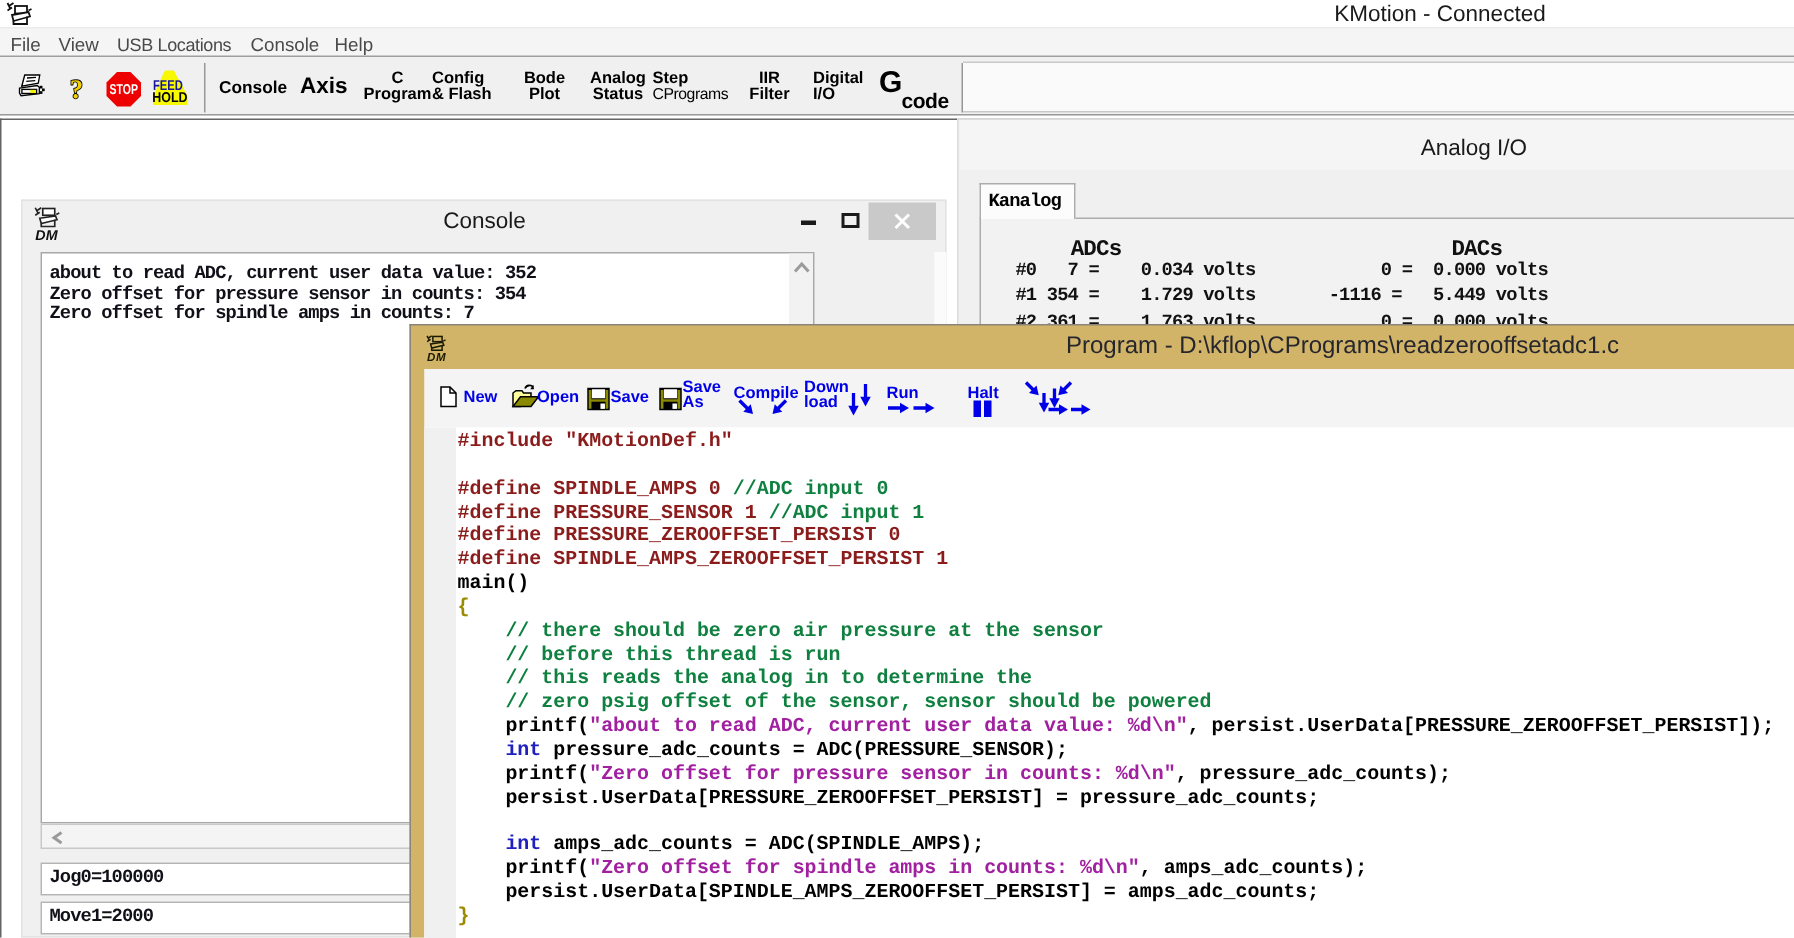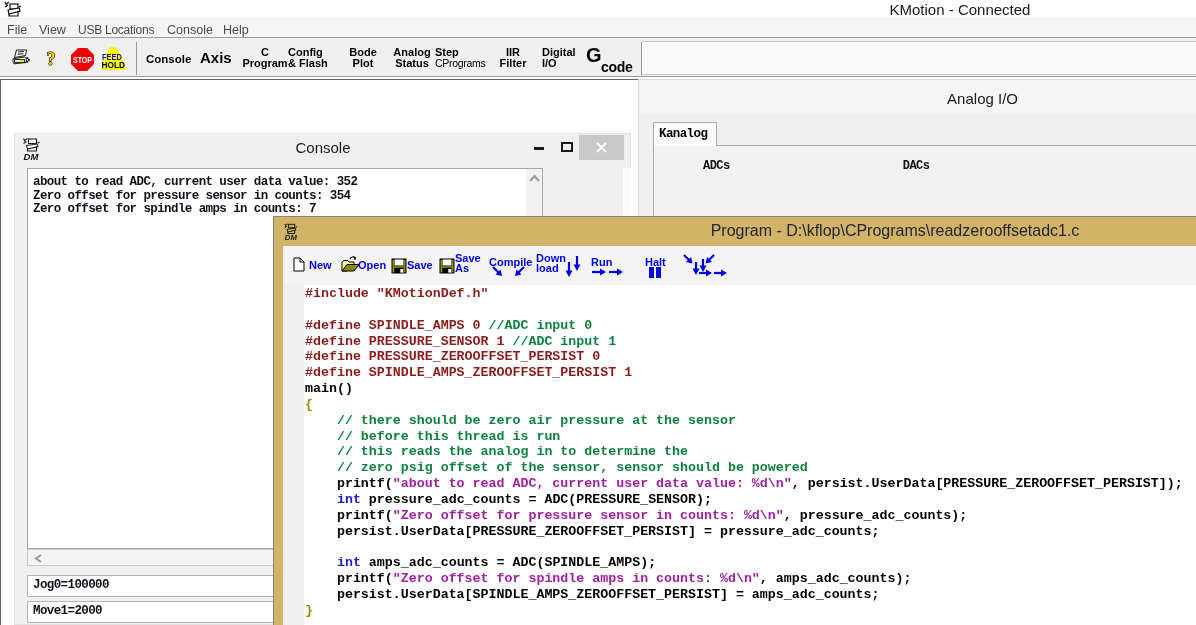--- a/index.html
+++ b/index.html
@@ -79,21 +79,24 @@
 
 <div class="abs" style="left:0;top:79px;width:1196px;height:546px;background:#fff;border-left:1px solid #646464;border-top:1px solid #646464"></div>
 
 <div class="abs" style="left:638px;top:79px;width:558px;height:546px;background:#f0f0f0;border-left:1px solid #dcdcdc;border-top:1px solid #dcdcdc">
   <div class="abs" style="left:1px;top:0;width:557px;height:33px;background:#f5f5f5"></div>
   <div class="abs" style="left:239px;top:10px;width:140px;font-size:15px;color:#1a1a1a;text-align:right">Analog I/O</div>
 
   <div class="abs" style="left:14px;top:42px;width:64px;height:24px;background:#fcfcfc;border:1px solid #acacac;border-bottom:none;z-index:2"></div>
   <div class="abs mono" style="left:20px;top:47px;font-size:12.5px;letter-spacing:-0.6px;font-weight:bold;color:#000;z-index:3">Kanalog</div>
   <div class="abs" style="left:14px;top:65px;width:544px;height:481px;background:#f2f2f2;border:1px solid #acacac;border-right:none"></div>
-  <pre class="abs mono" style="left:24px;top:77.5px;font-size:12px;letter-spacing:-0.54px;font-weight:bold;line-height:17.2px;color:#111">      ADCs                          DACs</pre>
+  <pre class="abs mono" style="left:24px;top:77.5px;font-size:15px;letter-spacing:-0.54px;font-weight:bold;line-height:17.2px;color:#111">      ADCs                          DACs</pre>
+  <pre class="abs mono" style="left:24px;top:91.5px;font-size:12.5px;letter-spacing:-0.54px;font-weight:bold;line-height:17.5px;color:#111">  #0   7 =    0.034 volts            0 =  0.000 volts
+  #1 354 =    1.729 volts       -1116 =   5.449 volts
+  #2 361 =    1.763 volts            0 =  0.000 volts</pre>
 </div>
 
 <div class="abs" style="left:14px;top:133px;width:617px;height:492px;background:#f0f0f0;border:1px solid #e2e2e2">
   <svg class="abs" style="left:7px;top:2px" width="18" height="26" viewBox="0 0 18 26">
     <g stroke="#222" fill="none" stroke-width="1.1">
       <path d="M2.5 4.5 L5.5 2.5 M1.5 7.5 L4.5 5.5 M3.5 6.5 L1.5 2.5"></path>
       <rect x="6.5" y="3" width="8" height="4.5" fill="#fff"></rect>
       <path d="M4.5 9.5 L15 8 L16 10.5 L5.5 13 Z" fill="#fff"></path>
       <path d="M5.5 13 L5.5 15 L14.5 15 L14.5 10.5"></path>
       <path d="M15.5 7 L17.5 6"></path>

